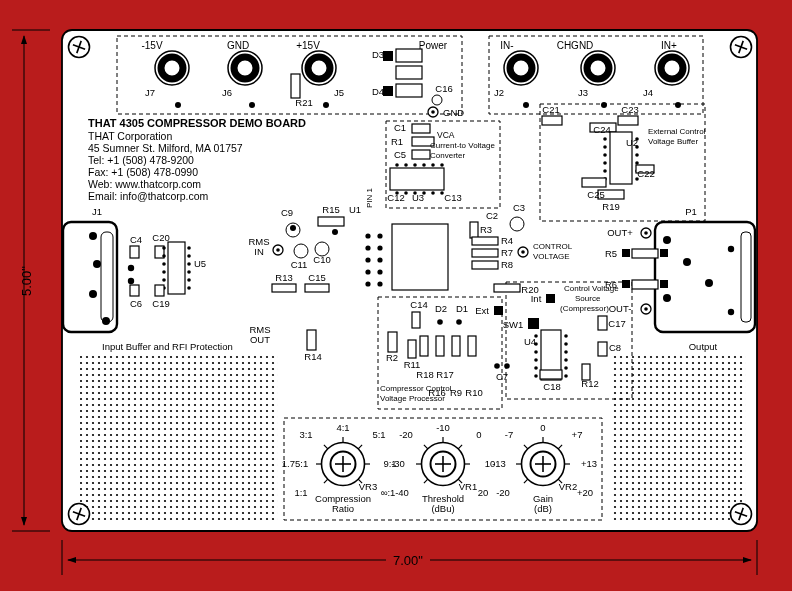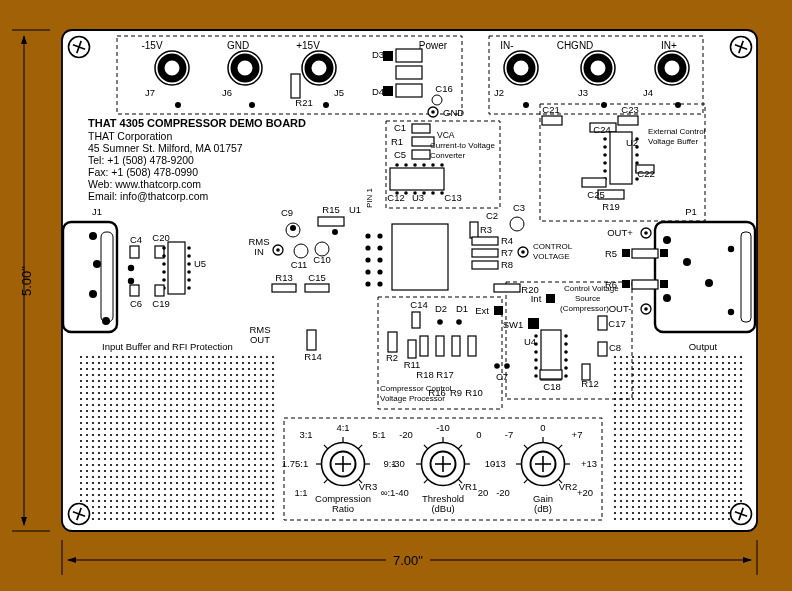--- a/index.html
+++ b/index.html
@@ -1,16 +1,16 @@
 <!DOCTYPE html>
 <html><head>
 <meta charset="utf-8">
 <style>
   html,body{margin:0;padding:0;background:#fff;}
-  .stage{position:relative;width:792px;height:591px;background:#a16207;overflow:hidden;}
+  .stage{position:relative;width:792px;height:591px;background:#b91c1c;overflow:hidden;}
   svg{position:absolute;left:0;top:0;}
   text{fill:#000;font-family:"Liberation Sans",sans-serif;}
   .t{font-size:9.5px;}
   .t8{font-size:8px;}
   .t85{font-size:8.5px;}
   .t10{font-size:10px;}
   .t105{font-size:10.5px;}
   .t11b{font-size:11px;font-weight:bold;}
   .t13{font-size:13px;}
   .sld2{fill:#fff;stroke:#000;stroke-width:2.4;}

